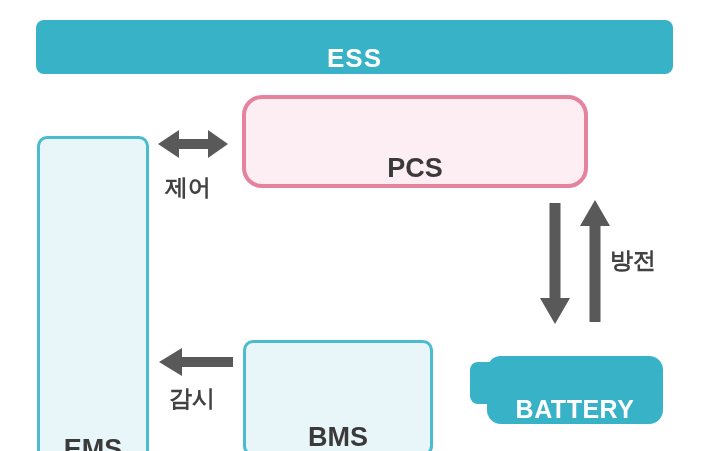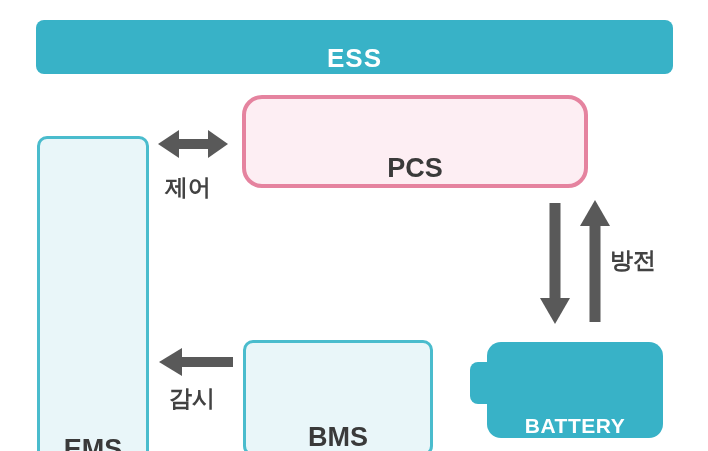--- a/index.html
+++ b/index.html
@@ -55,25 +55,25 @@
   .bms-box {
     left: 243px; top: 340px; width: 190px; height: 116px;
     background: var(--cyan_fill, #e9f6f9);
     border: 3px solid var(--teal_border, #4abccd);
     border-radius: 10px;
     color: var(--box_text, #3a3a3a);
     font-size: 27px;
   }
   
   .battery-body {
-    left: 487px; top: 342px; width: 176px; height: 96px;
+    left: 487px; top: 356px; width: 176px; height: 68px;
     background: var(--teal, #38b2c7);
     border-radius: 14px;
     color: var(--white_text, #ffffff);
-    font-size: 21px;
+    font-size: 25px;
     letter-spacing: 0.5px;
   }
   .battery-terminal {
     position: absolute;
     left: 470px; top: 362px; width: 22px; height: 42px;
     background: var(--teal, #38b2c7);
     border-radius: 8px 0 0 8px;
   }
   
   .arrow-layer {

